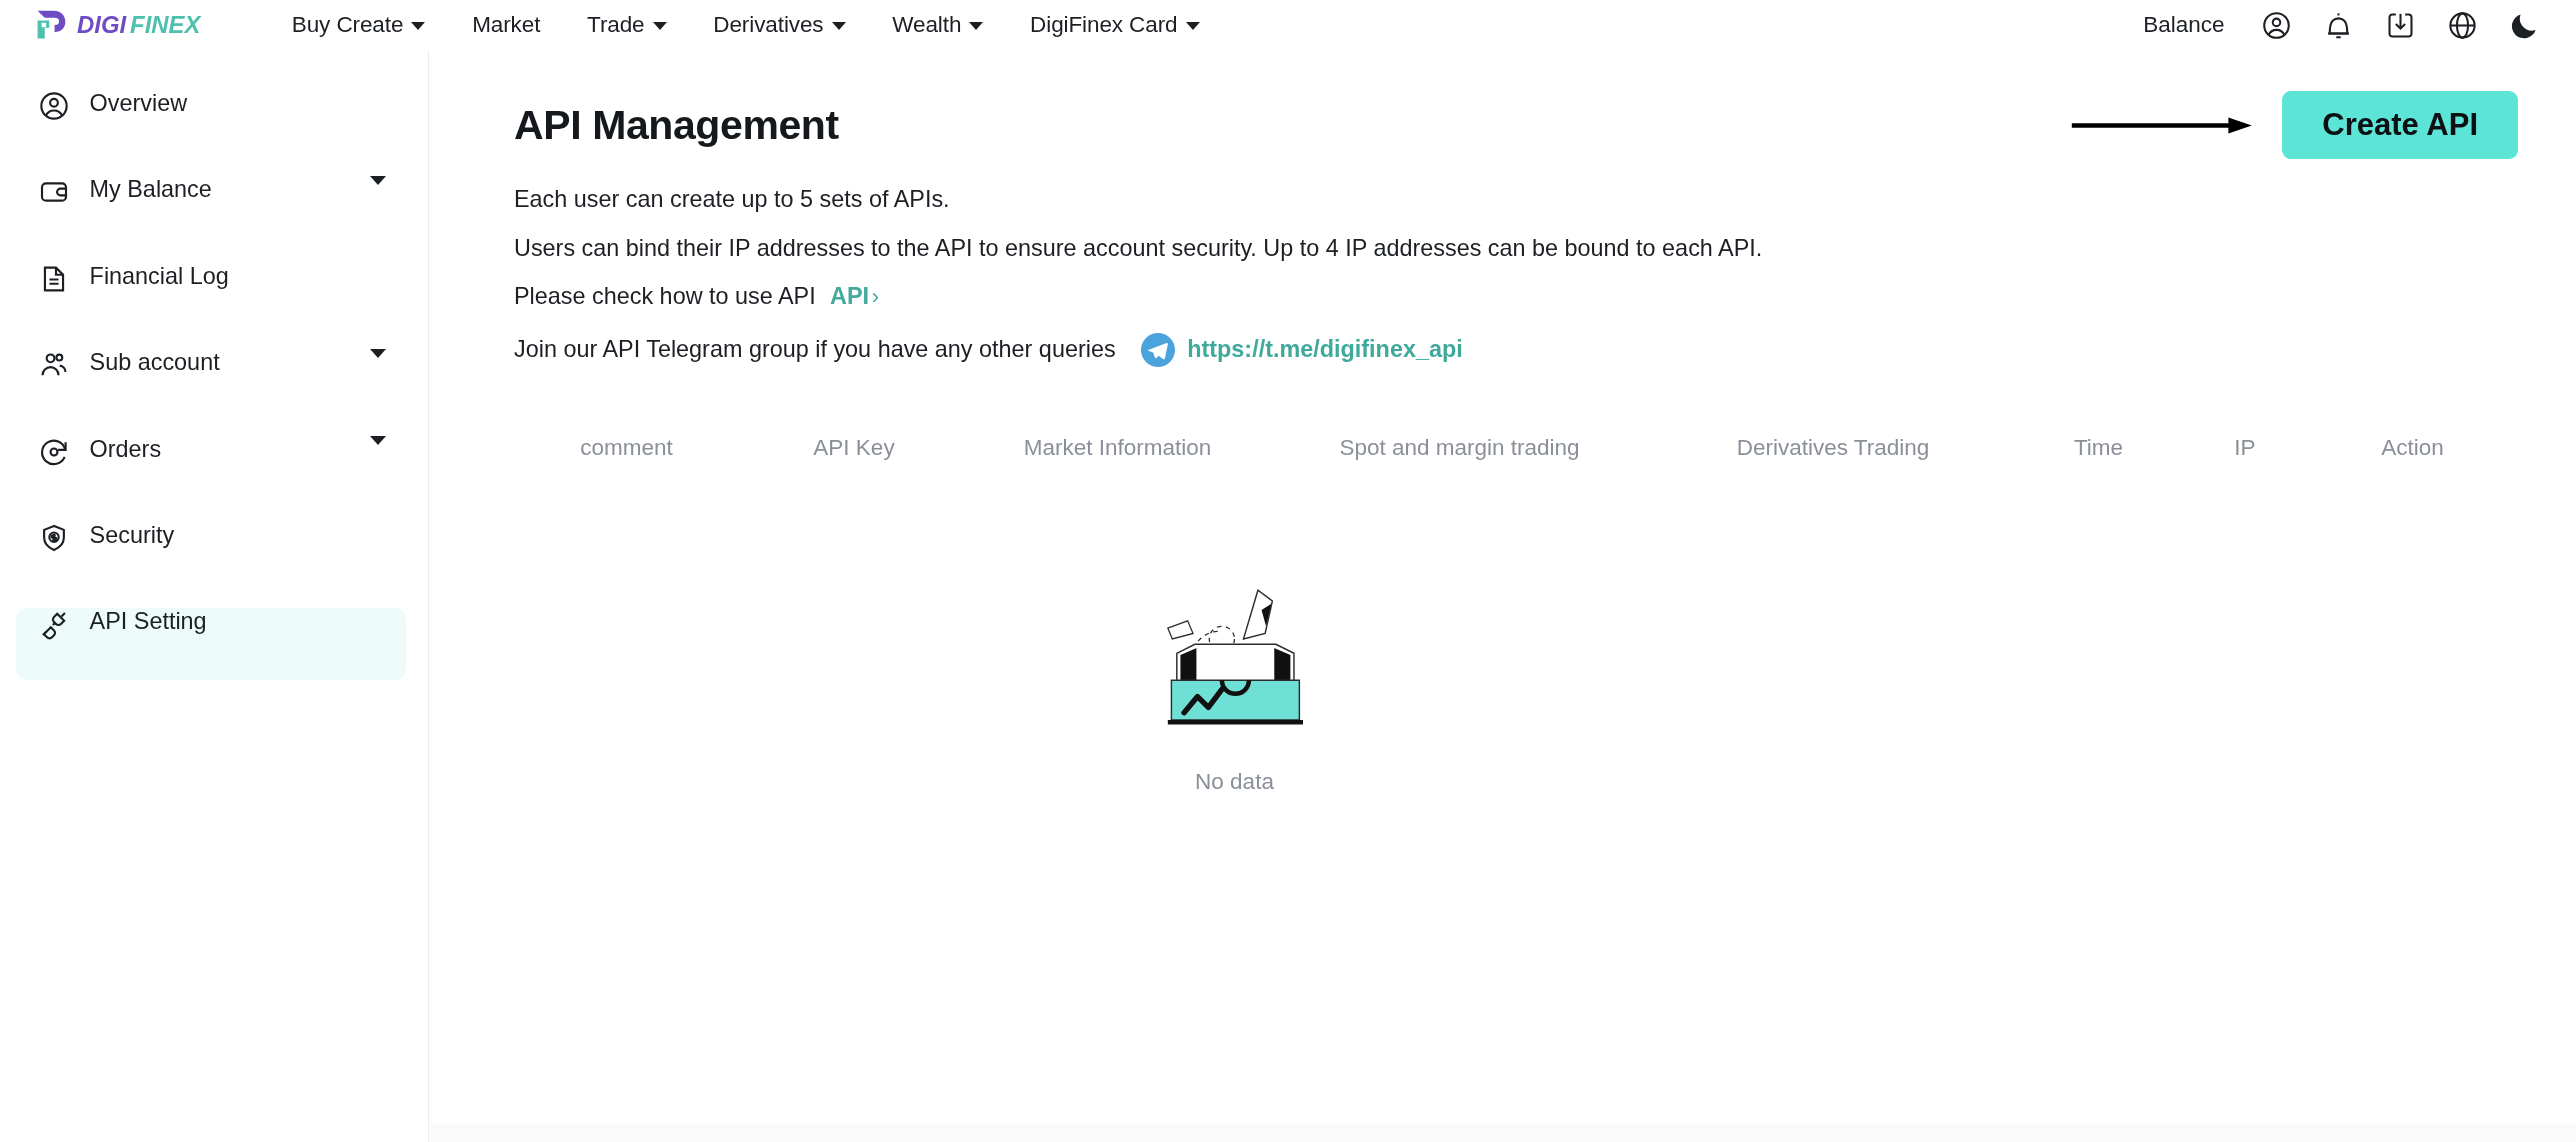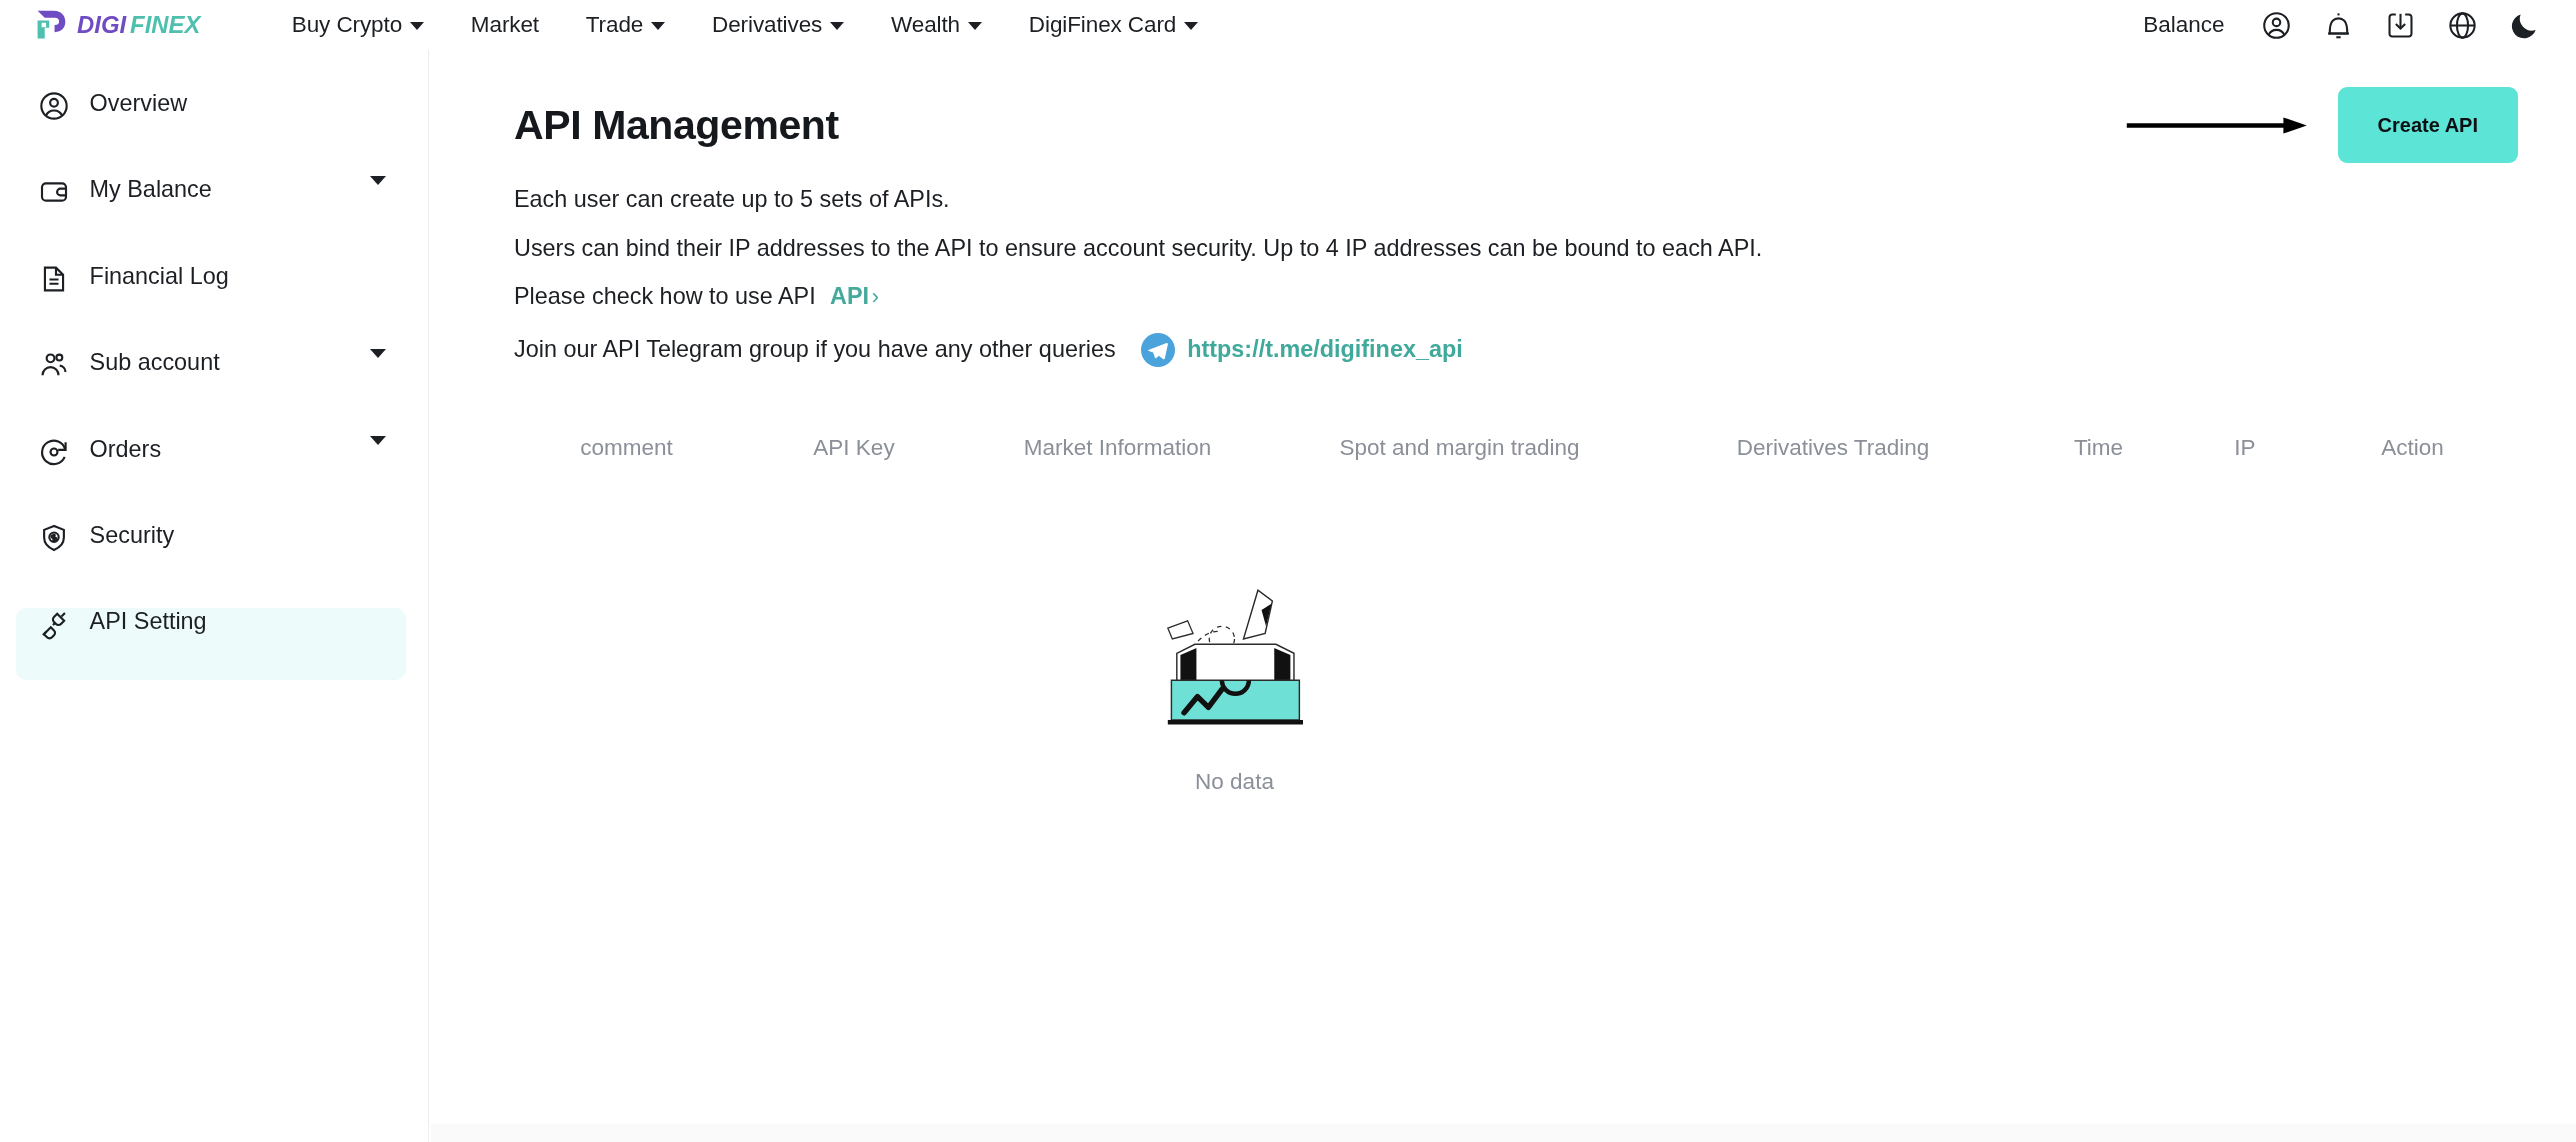--- a/index.html
+++ b/index.html
@@ -135,26 +135,26 @@
   .head-right {
     margin-left: auto;
     display: flex;
     align-items: center;
     gap: 23.4px;
   }
   .annot-arrow { display: block; }
   .create-btn {
     background: #5ce4d7;
     color: #0d1013;
-    font-size: 20px;
+    font-size: 31px;
     font-weight: bold;
     border: none;
     border-radius: 9px;
     padding: 0 40px;
-    height: 76px;
+    height: 68px;
     display: flex;
     align-items: center;
     cursor: pointer;
     font-family: "Liberation Sans", sans-serif;
     white-space: nowrap;
   }
 
   .desc { margin-top: 27px; }
   .desc-line {
     font-size: 23.4px;
@@ -233,21 +233,21 @@
       <rect x="8.5" y="16.5" width="5" height="5" fill="#ffffff"></rect>
     </svg>
     <svg class="logo-text" viewBox="0 0 200 30" width="177" height="27">
       <text x="0" y="24" font-family="Liberation Sans, sans-serif" font-size="27" font-weight="bold" font-style="italic" fill="#6F4BC4">DIGI</text>
       <text x="60" y="24" font-family="Liberation Sans, sans-serif" font-size="27" font-weight="bold" font-style="italic" fill="#4FBFAE">FINEX</text>
     </svg>
   </div>
 
   <div class="nav-items">
     <div class="nav-item">
-      <span>Buy Crypto</span>
+      <span>Buy Create</span>
       <span class="caret"></span>
     </div>
     <div class="nav-item">
       <span>Market</span>
     </div>
     <div class="nav-item">
       <span>Trade</span>
       <span class="caret"></span>
     </div>
     <div class="nav-item">

